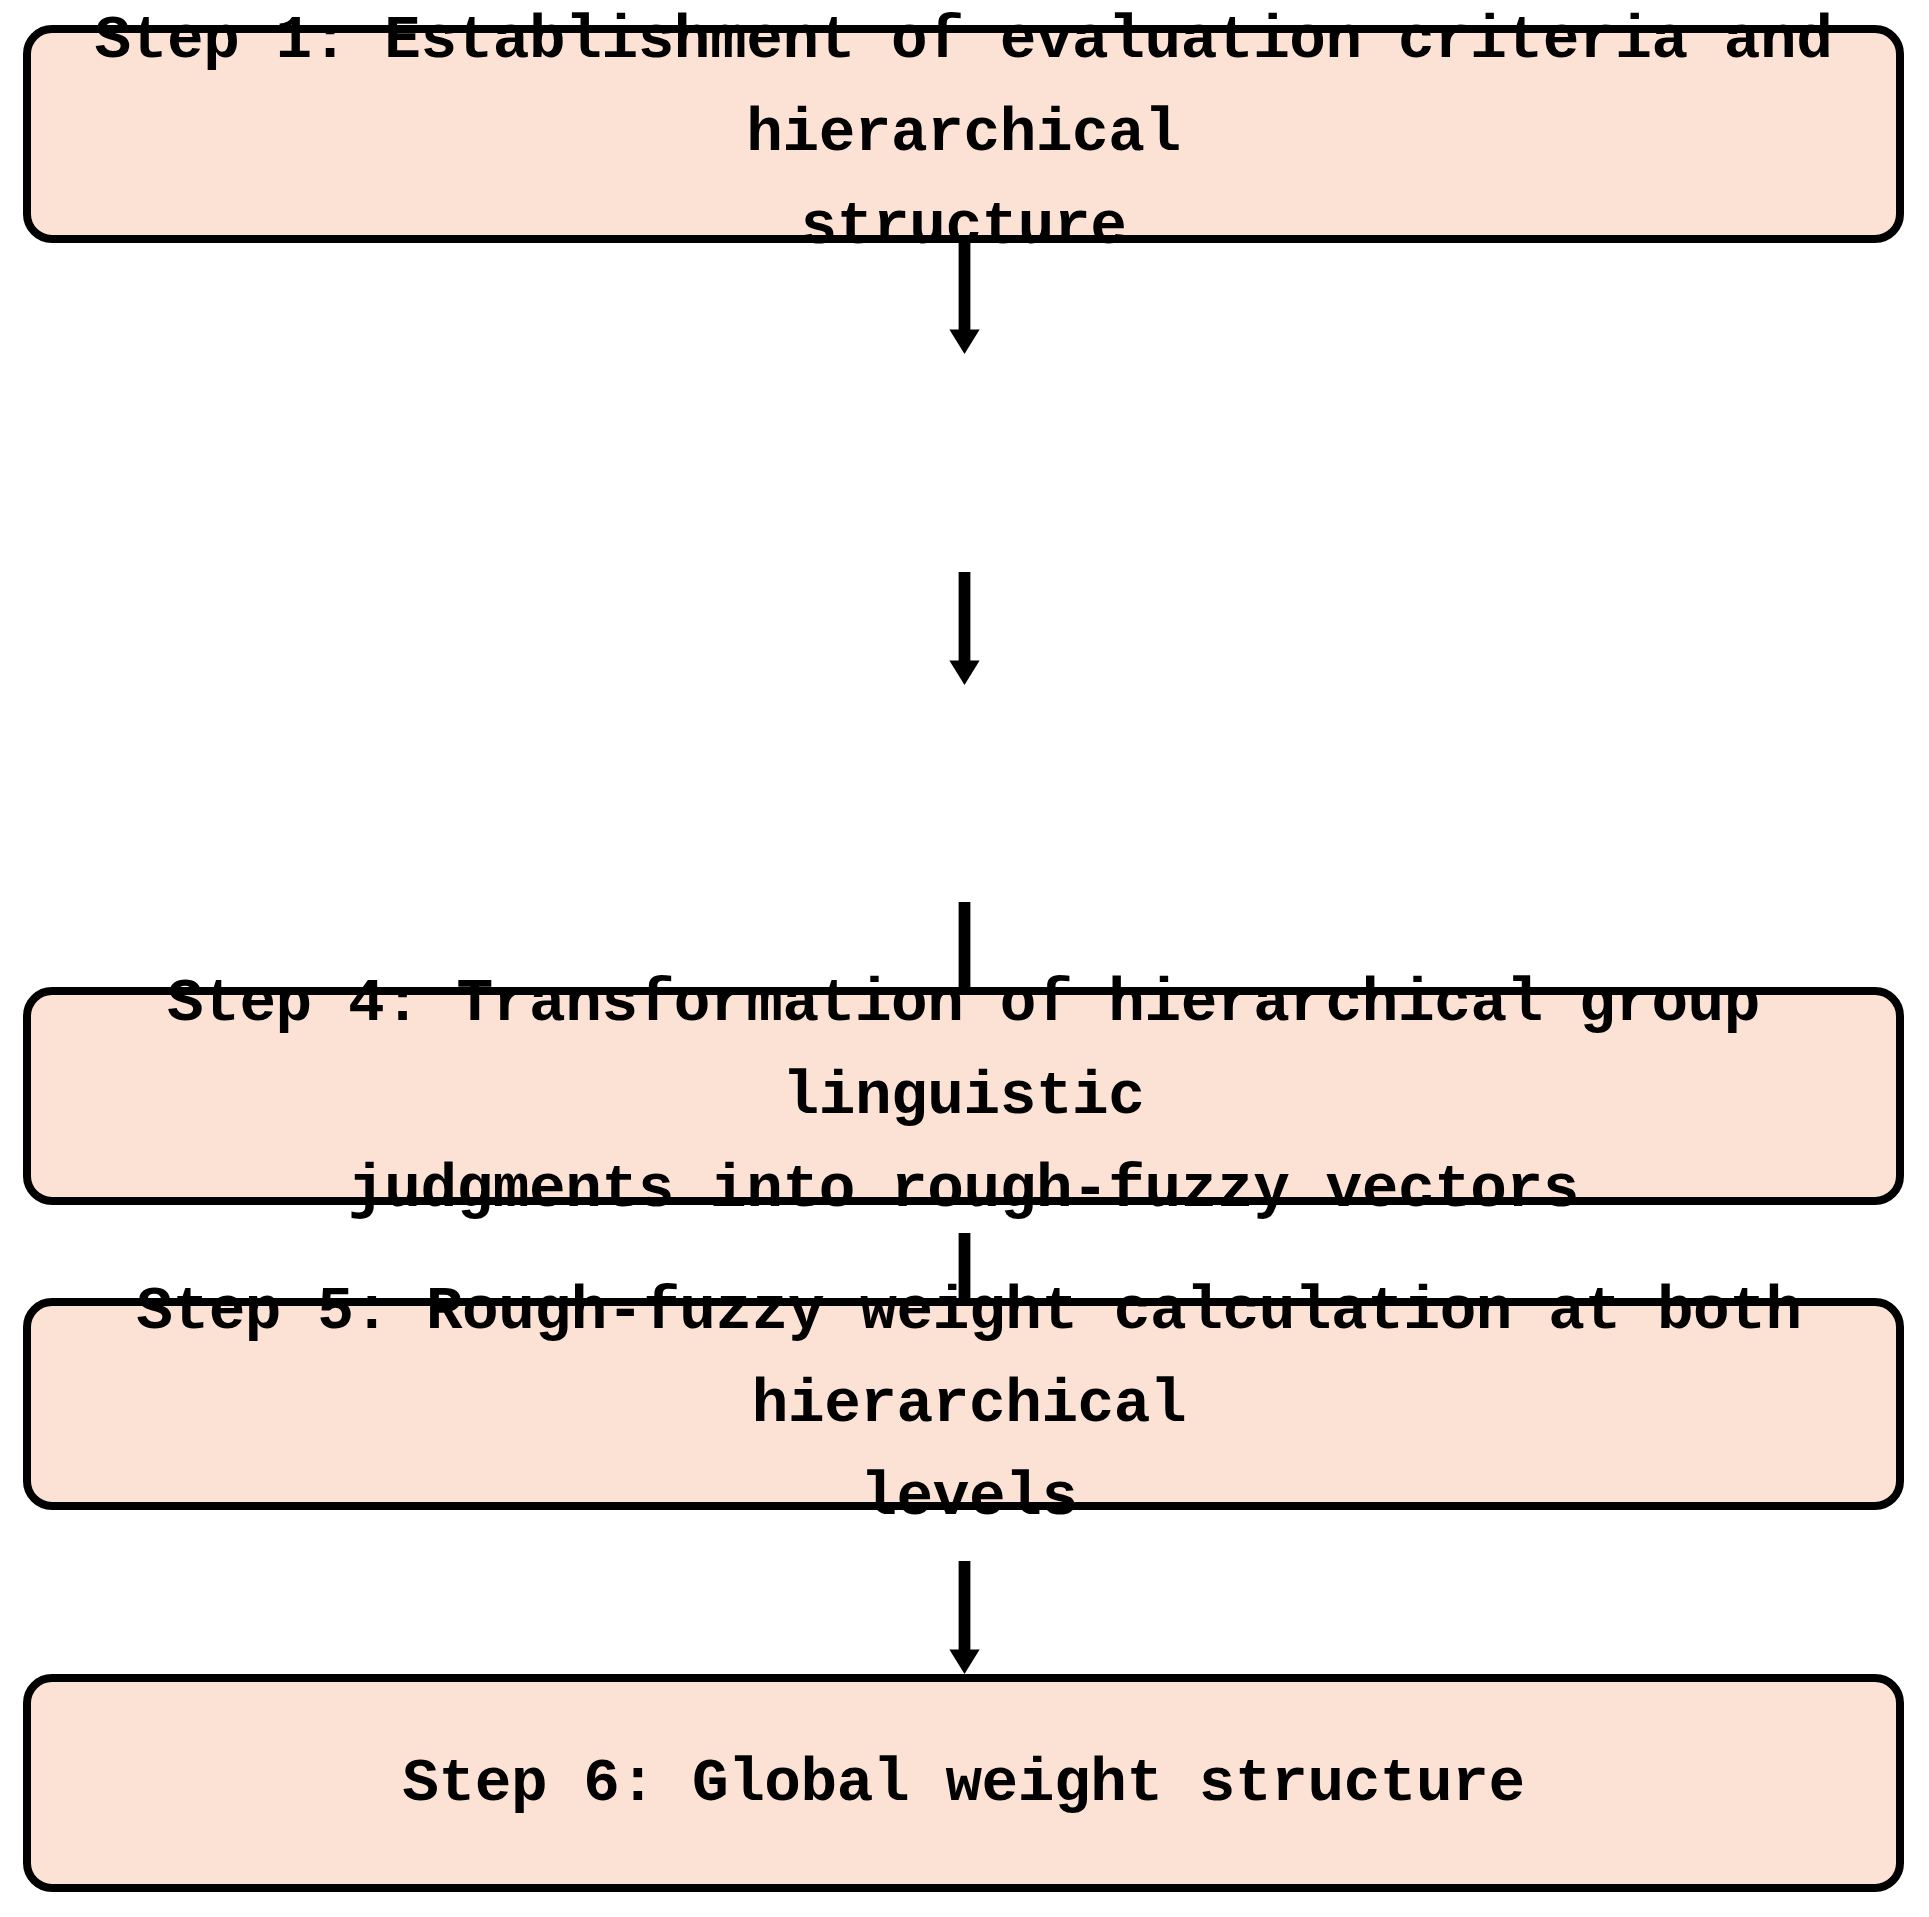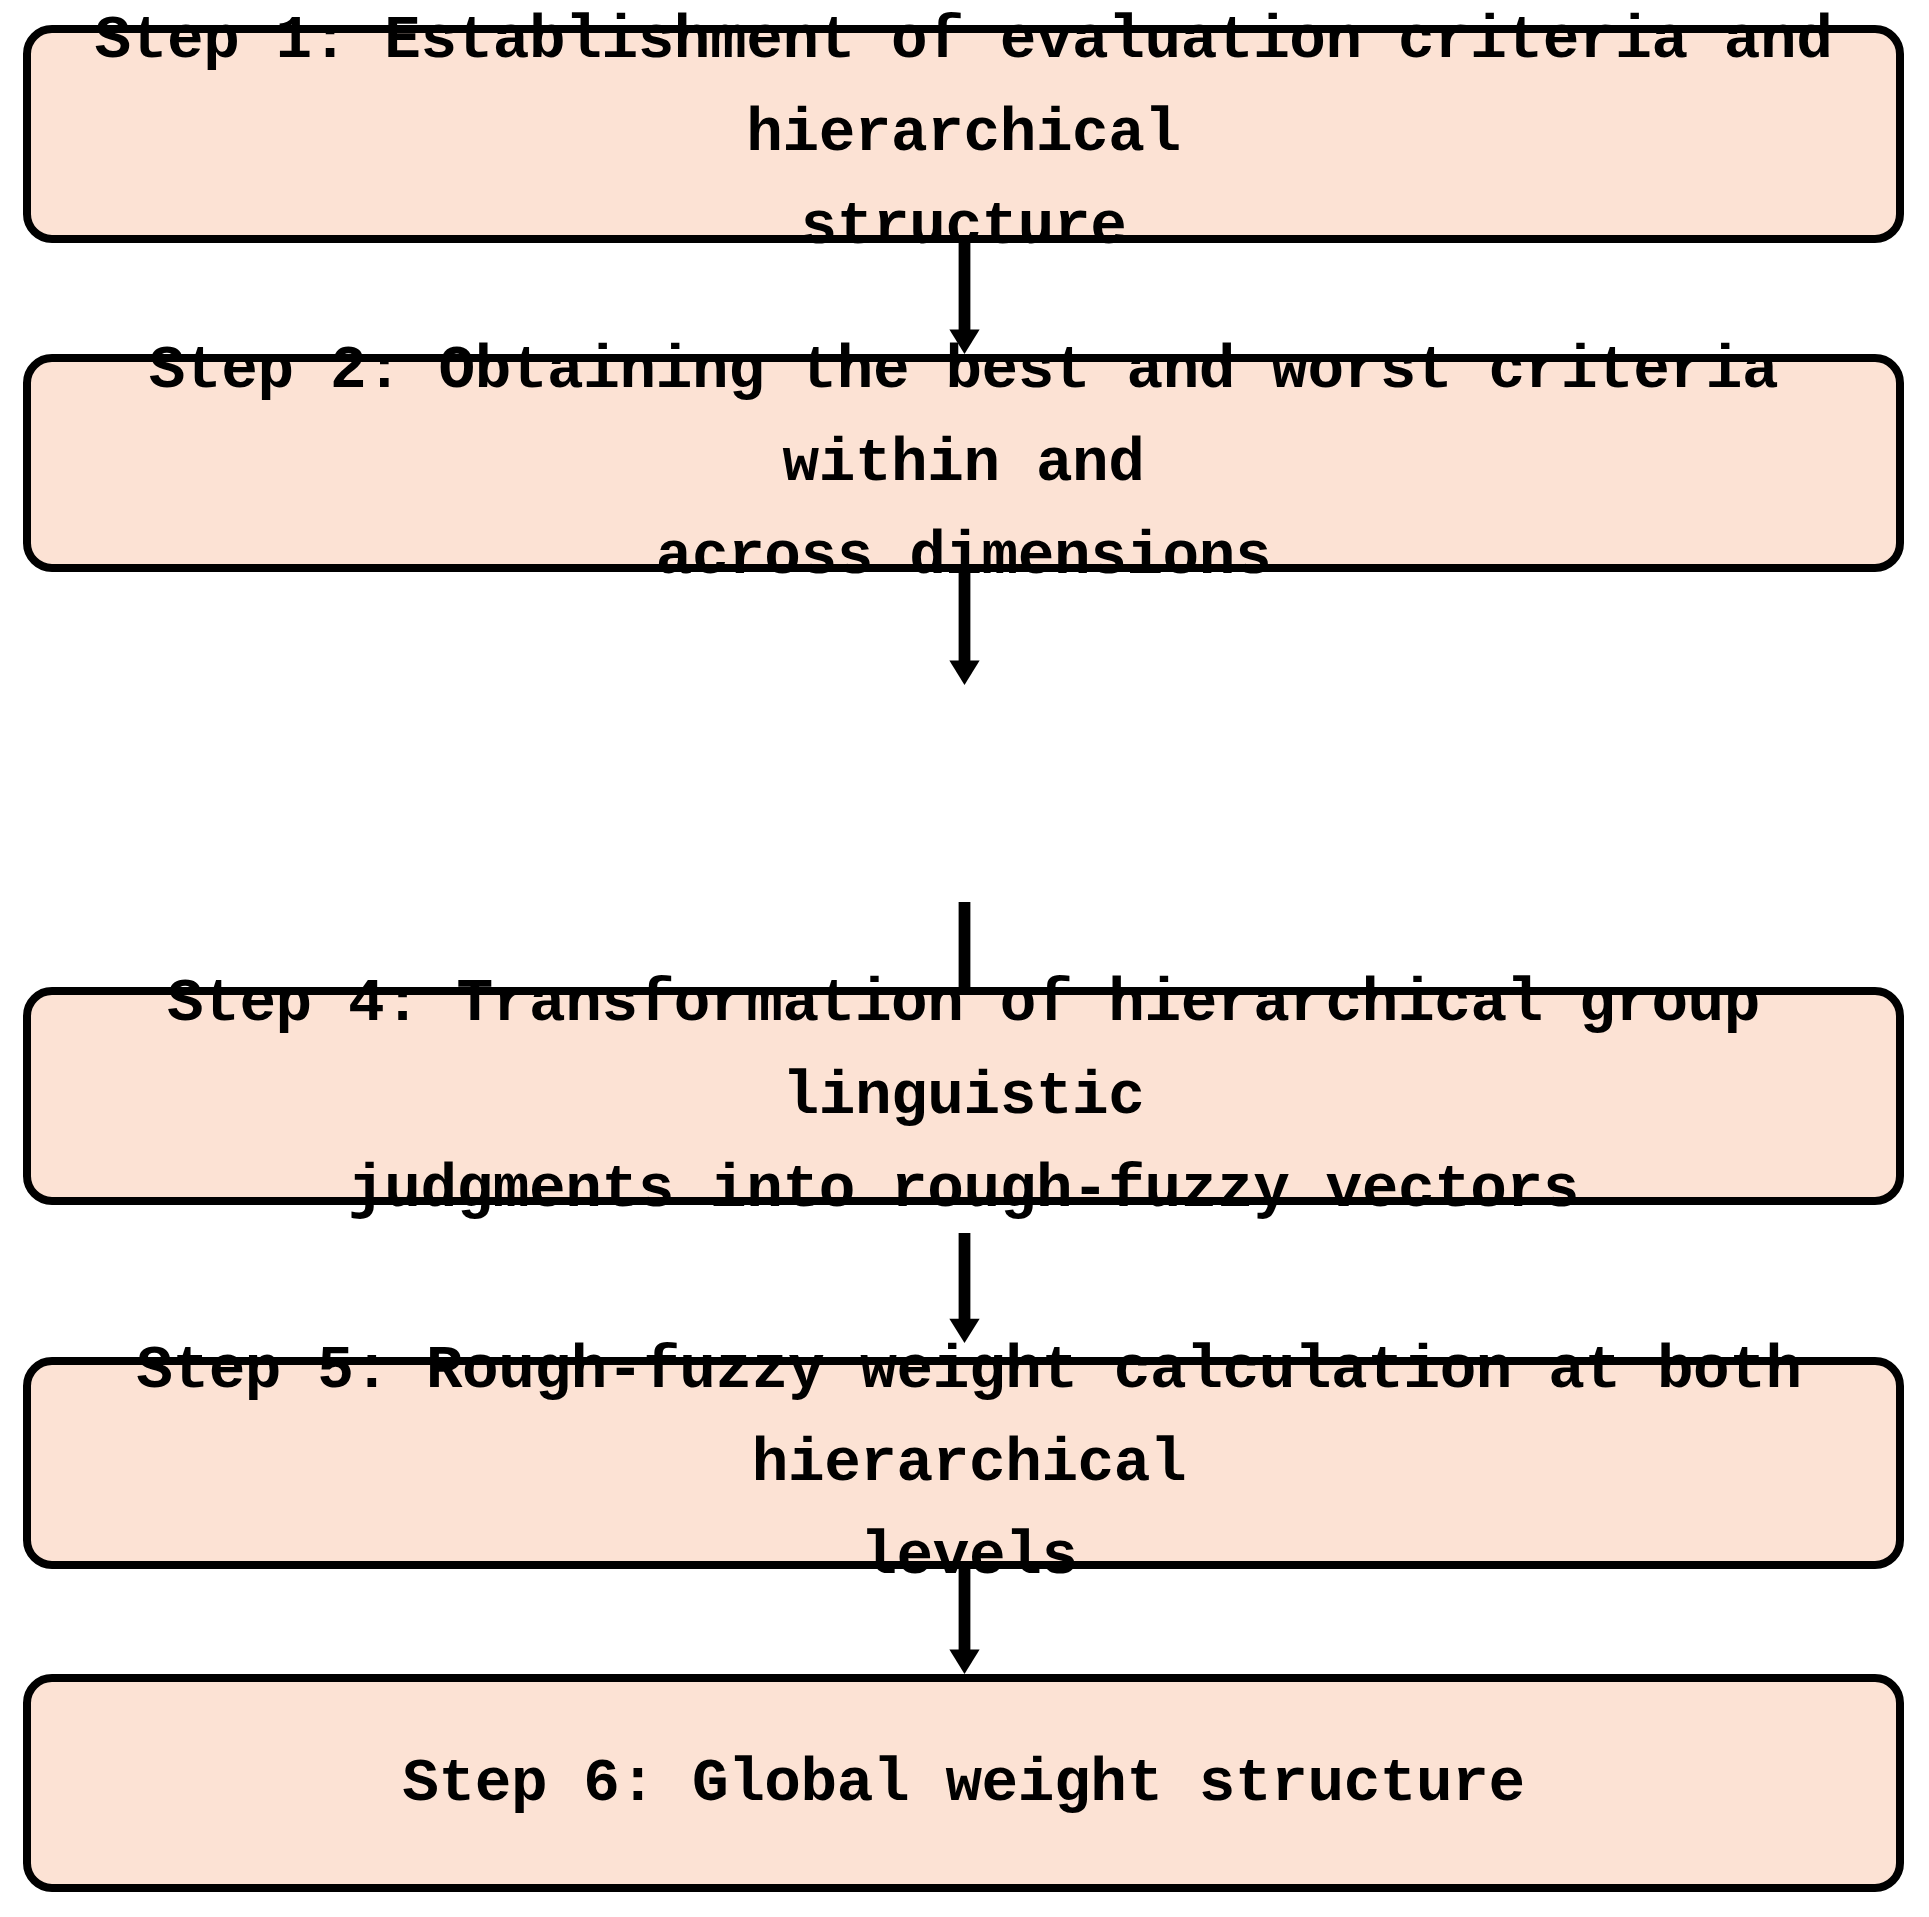--- a/index.html
+++ b/index.html
@@ -45,21 +45,21 @@
     letter-spacing: -0.4px;
     white-space: pre-line;
     display: block;
     width: 100%;
   }
 
   #box-1 { top: 24.5px;   height: 218px; }
   #box-2 { top: 354px;  height: 218px; }
   #box-3 { top: 685px;  height: 218px; }
   #box-4 { top: 987px; height: 218px; }
-  #box-5 { top: 1357px; height: 212px; padding-left: 40px; }
+  #box-5 { top: 1298px; height: 212px; padding-left: 40px; }
   #box-6 { top: 1674px; height: 218px; }
 
   .arrow {
     position: absolute;
     left: 946px;
     width: 37px;
     overflow: visible;
   }
 
   #arrow-1 { top: 242px;  height: 112px; }
@@ -80,24 +80,20 @@
 structure</span>
   </div>
 
   <div class="arrow" id="arrow-1">
     <svg viewBox="0 0 44 133" preserveAspectRatio="none" aria-hidden="true">
       <rect x="15" y="0" width="14" height="106" fill="#000000"></rect>
       <polygon points="4,104 40,104 22,133" fill="#000000"></polygon>
     </svg>
   </div>
 
-  <div class="step-box" id="box-2">
-    <span class="step-label">Step 2: Obtaining the best and worst criteria within and
-across dimensions</span>
-  </div>
 
   <div class="arrow" id="arrow-2">
     <svg viewBox="0 0 44 134" preserveAspectRatio="none" aria-hidden="true">
       <rect x="15" y="0" width="14" height="107" fill="#000000"></rect>
       <polygon points="4,105 40,105 22,134" fill="#000000"></polygon>
     </svg>
   </div>
 
 
   <div class="arrow" id="arrow-3">

